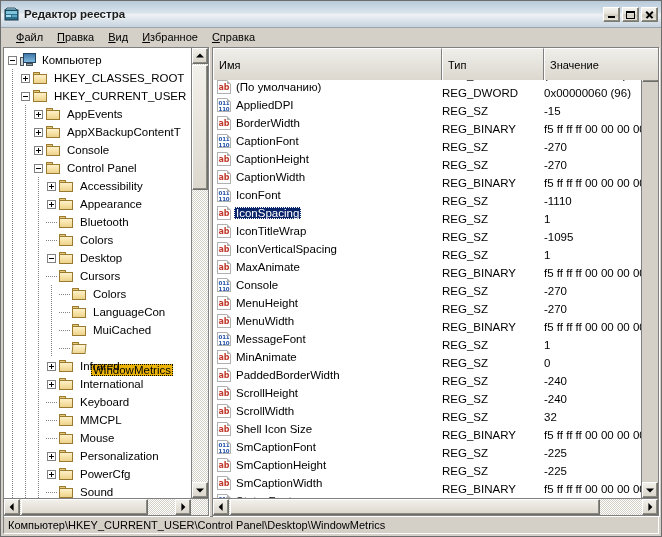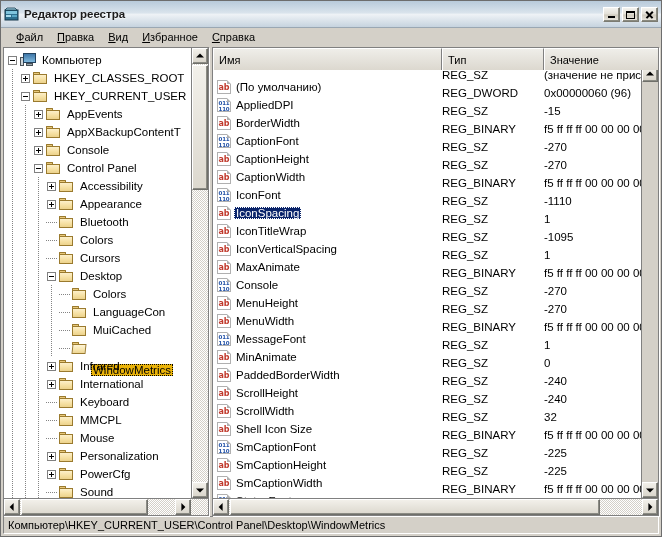--- a/index.html
+++ b/index.html
@@ -210,21 +210,21 @@
   .arr.right { transform: translate(-40%,-50%); border-top:4px solid transparent;border-bottom:4px solid transparent;border-left:4px solid #000; }
 
   
   .lv-header {
     position: absolute; left: 0; top: 0; right: 0; height: 18px;
     display: flex; background: #d4d0c8;
     border-bottom: 1px solid #808080;
     z-index: 2;
   }
   .lv-col {
-    height: 22px; display: flex; align-items: center;
+    height: 32px; display: flex; align-items: center;
     padding-left: 5px; font-size: 11px; color: #000;
     background: linear-gradient(to bottom,#efeee9,#dcd8cf);
     border-right: 1px solid #808080;
     border-top: 1px solid #ffffff; border-left: 1px solid #ffffff;
     cursor: default; white-space: nowrap; overflow: hidden;
   }
   .lv-body {
     position: absolute; left: 0; top: 18px; right: 17px; bottom: 17px;
     overflow: hidden; background: #fff;
   }
@@ -465,40 +465,40 @@
               <span class="folder">
                 <span class="tab"></span>
                 <span class="body"></span>
               </span>
               <span class="lbl">Colors</span>
             </div>
             <div class="tnode">
               <span class="dotline"></span>
               <span class="dotline"></span>
               <span class="dotline"></span>
+              <span class="expander">
+                <span class="box"></span>
+                <span class="h"></span>
+              </span>
+              <span class="folder">
+                <span class="tab"></span>
+                <span class="body"></span>
+              </span>
+              <span class="lbl">Desktop</span>
+            </div>
+            <div class="tnode">
+              <span class="dotline"></span>
+              <span class="dotline"></span>
+              <span class="dotline"></span>
               <span class="stem"></span>
               <span class="folder">
                 <span class="tab"></span>
                 <span class="body"></span>
               </span>
               <span class="lbl">Cursors</span>
-            </div>
-            <div class="tnode">
-              <span class="dotline"></span>
-              <span class="dotline"></span>
-              <span class="dotline"></span>
-              <span class="expander">
-                <span class="box"></span>
-                <span class="h"></span>
-              </span>
-              <span class="folder">
-                <span class="tab"></span>
-                <span class="body"></span>
-              </span>
-              <span class="lbl">Desktop</span>
             </div>
             <div class="tnode">
               <span class="dotline"></span>
               <span class="dotline"></span>
               <span class="dotline"></span>
               <span class="dotline"></span>
               <span class="stem"></span>
               <span class="folder">
                 <span class="tab"></span>
                 <span class="body"></span>

